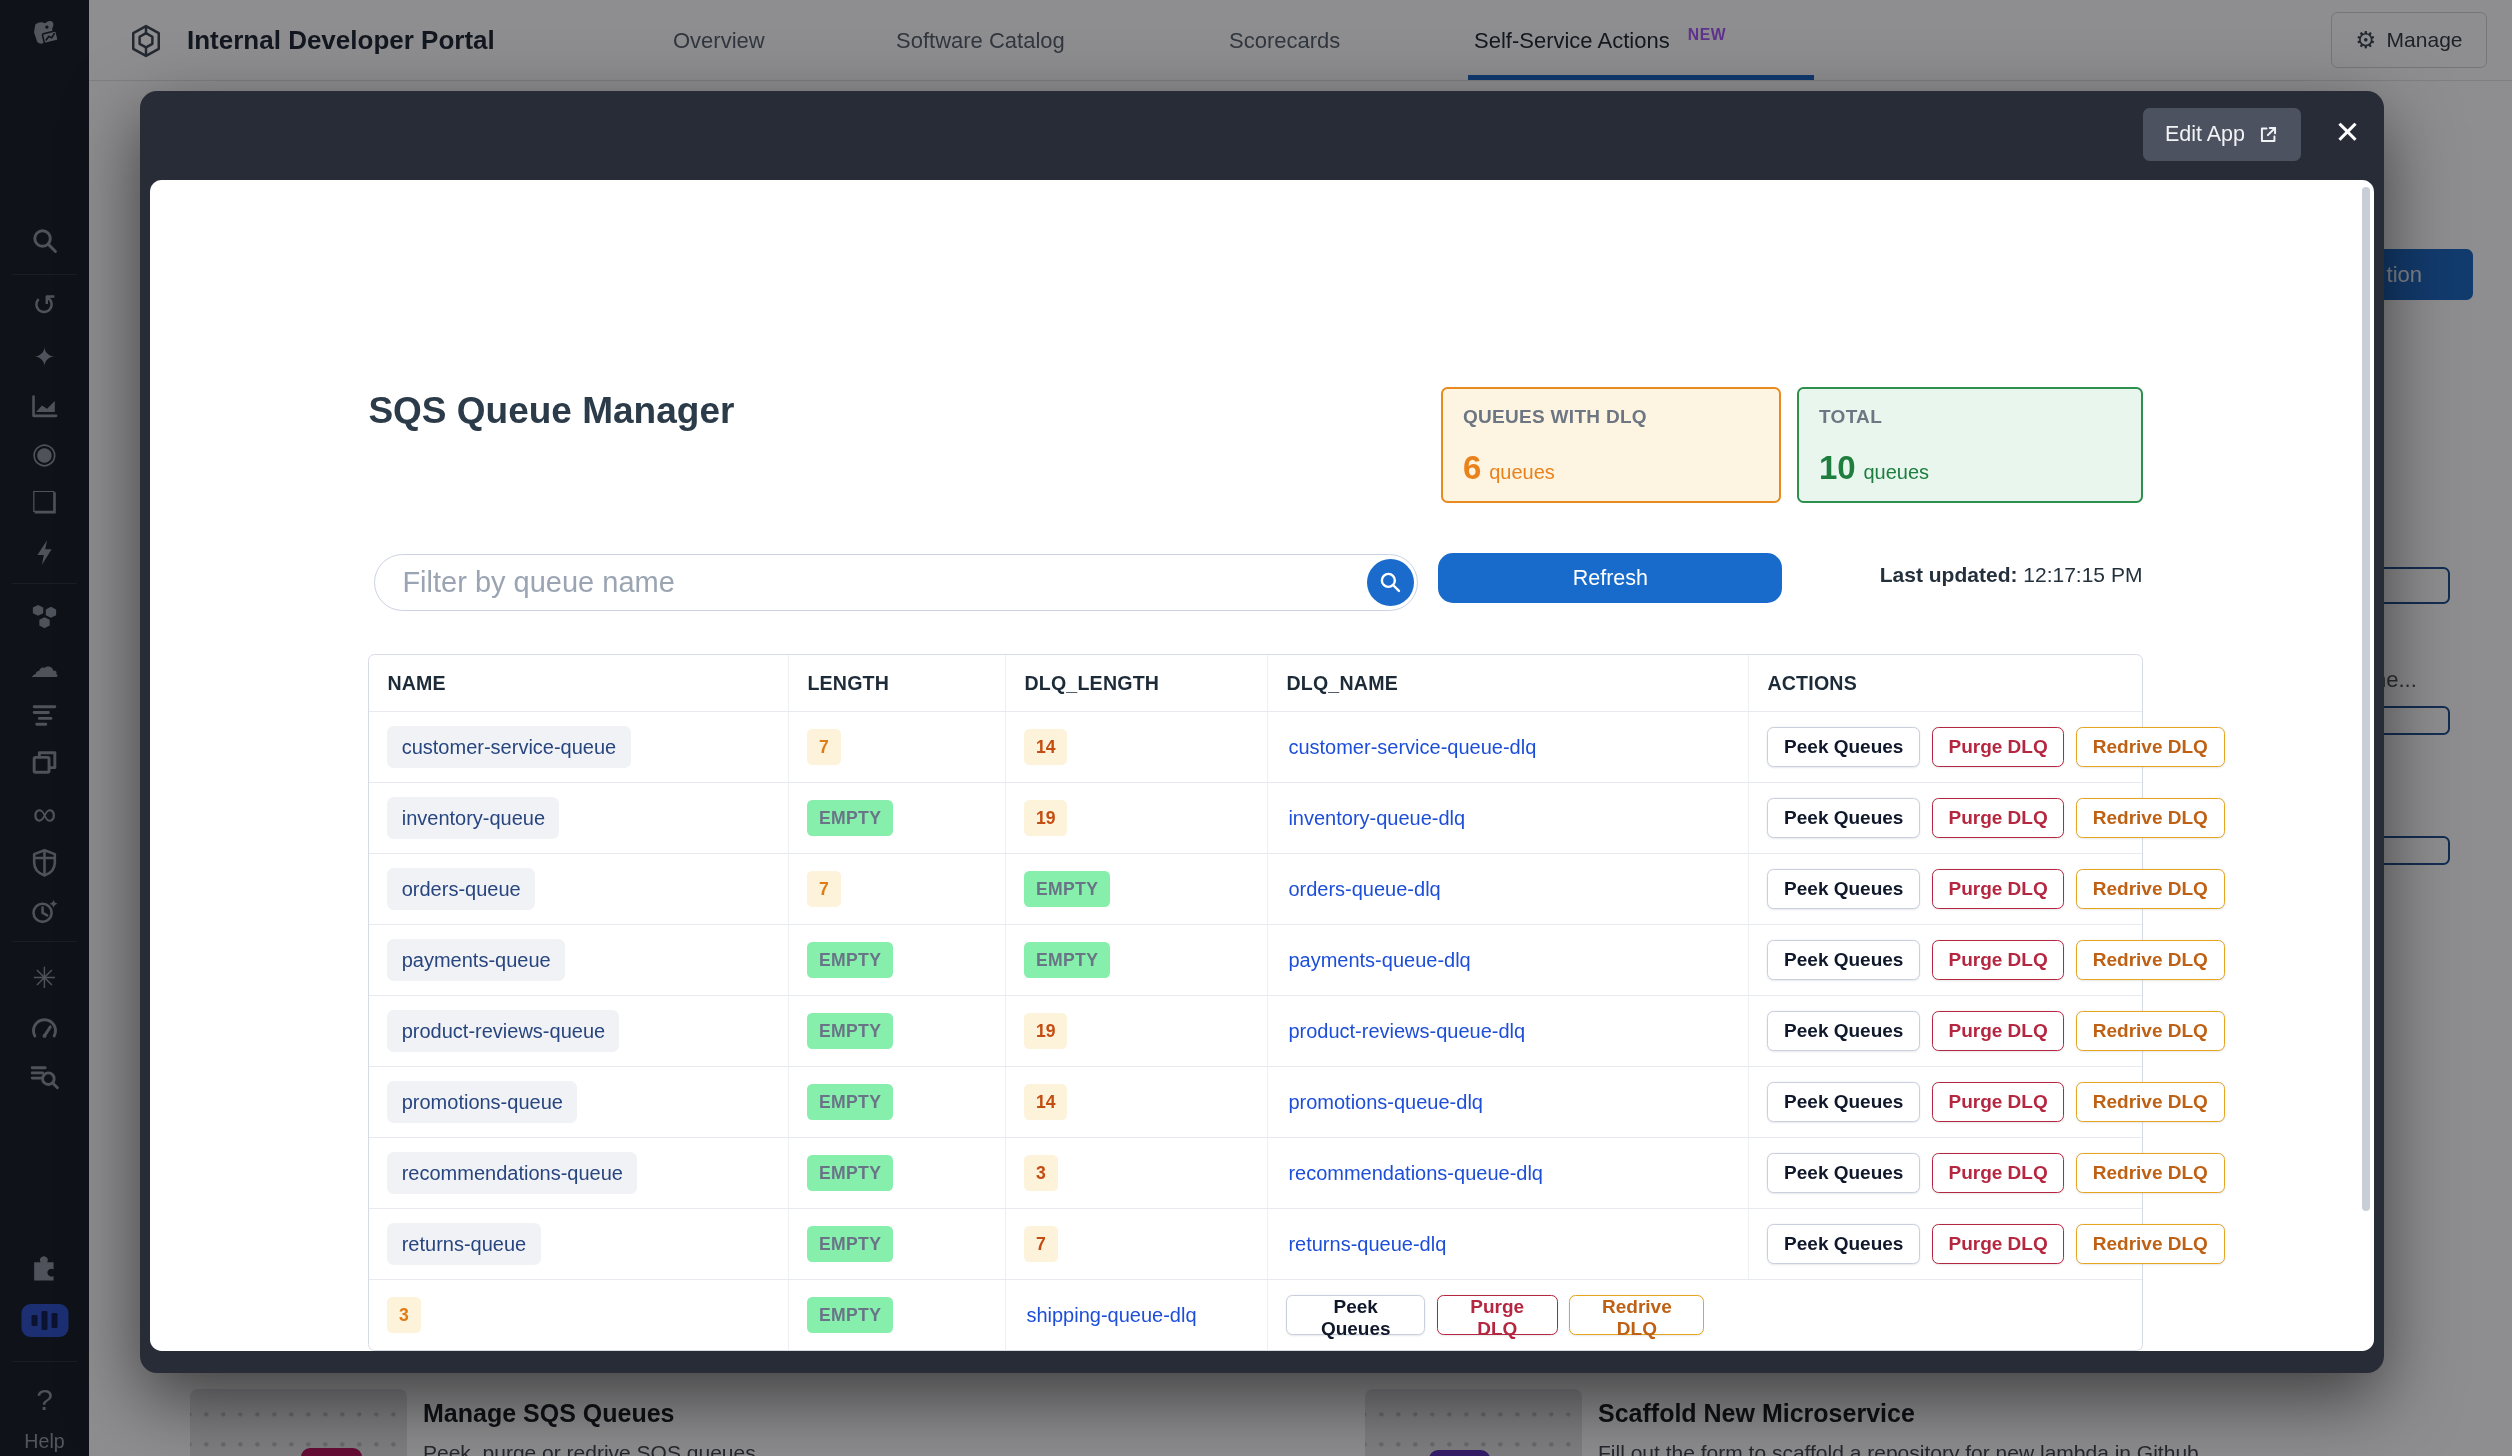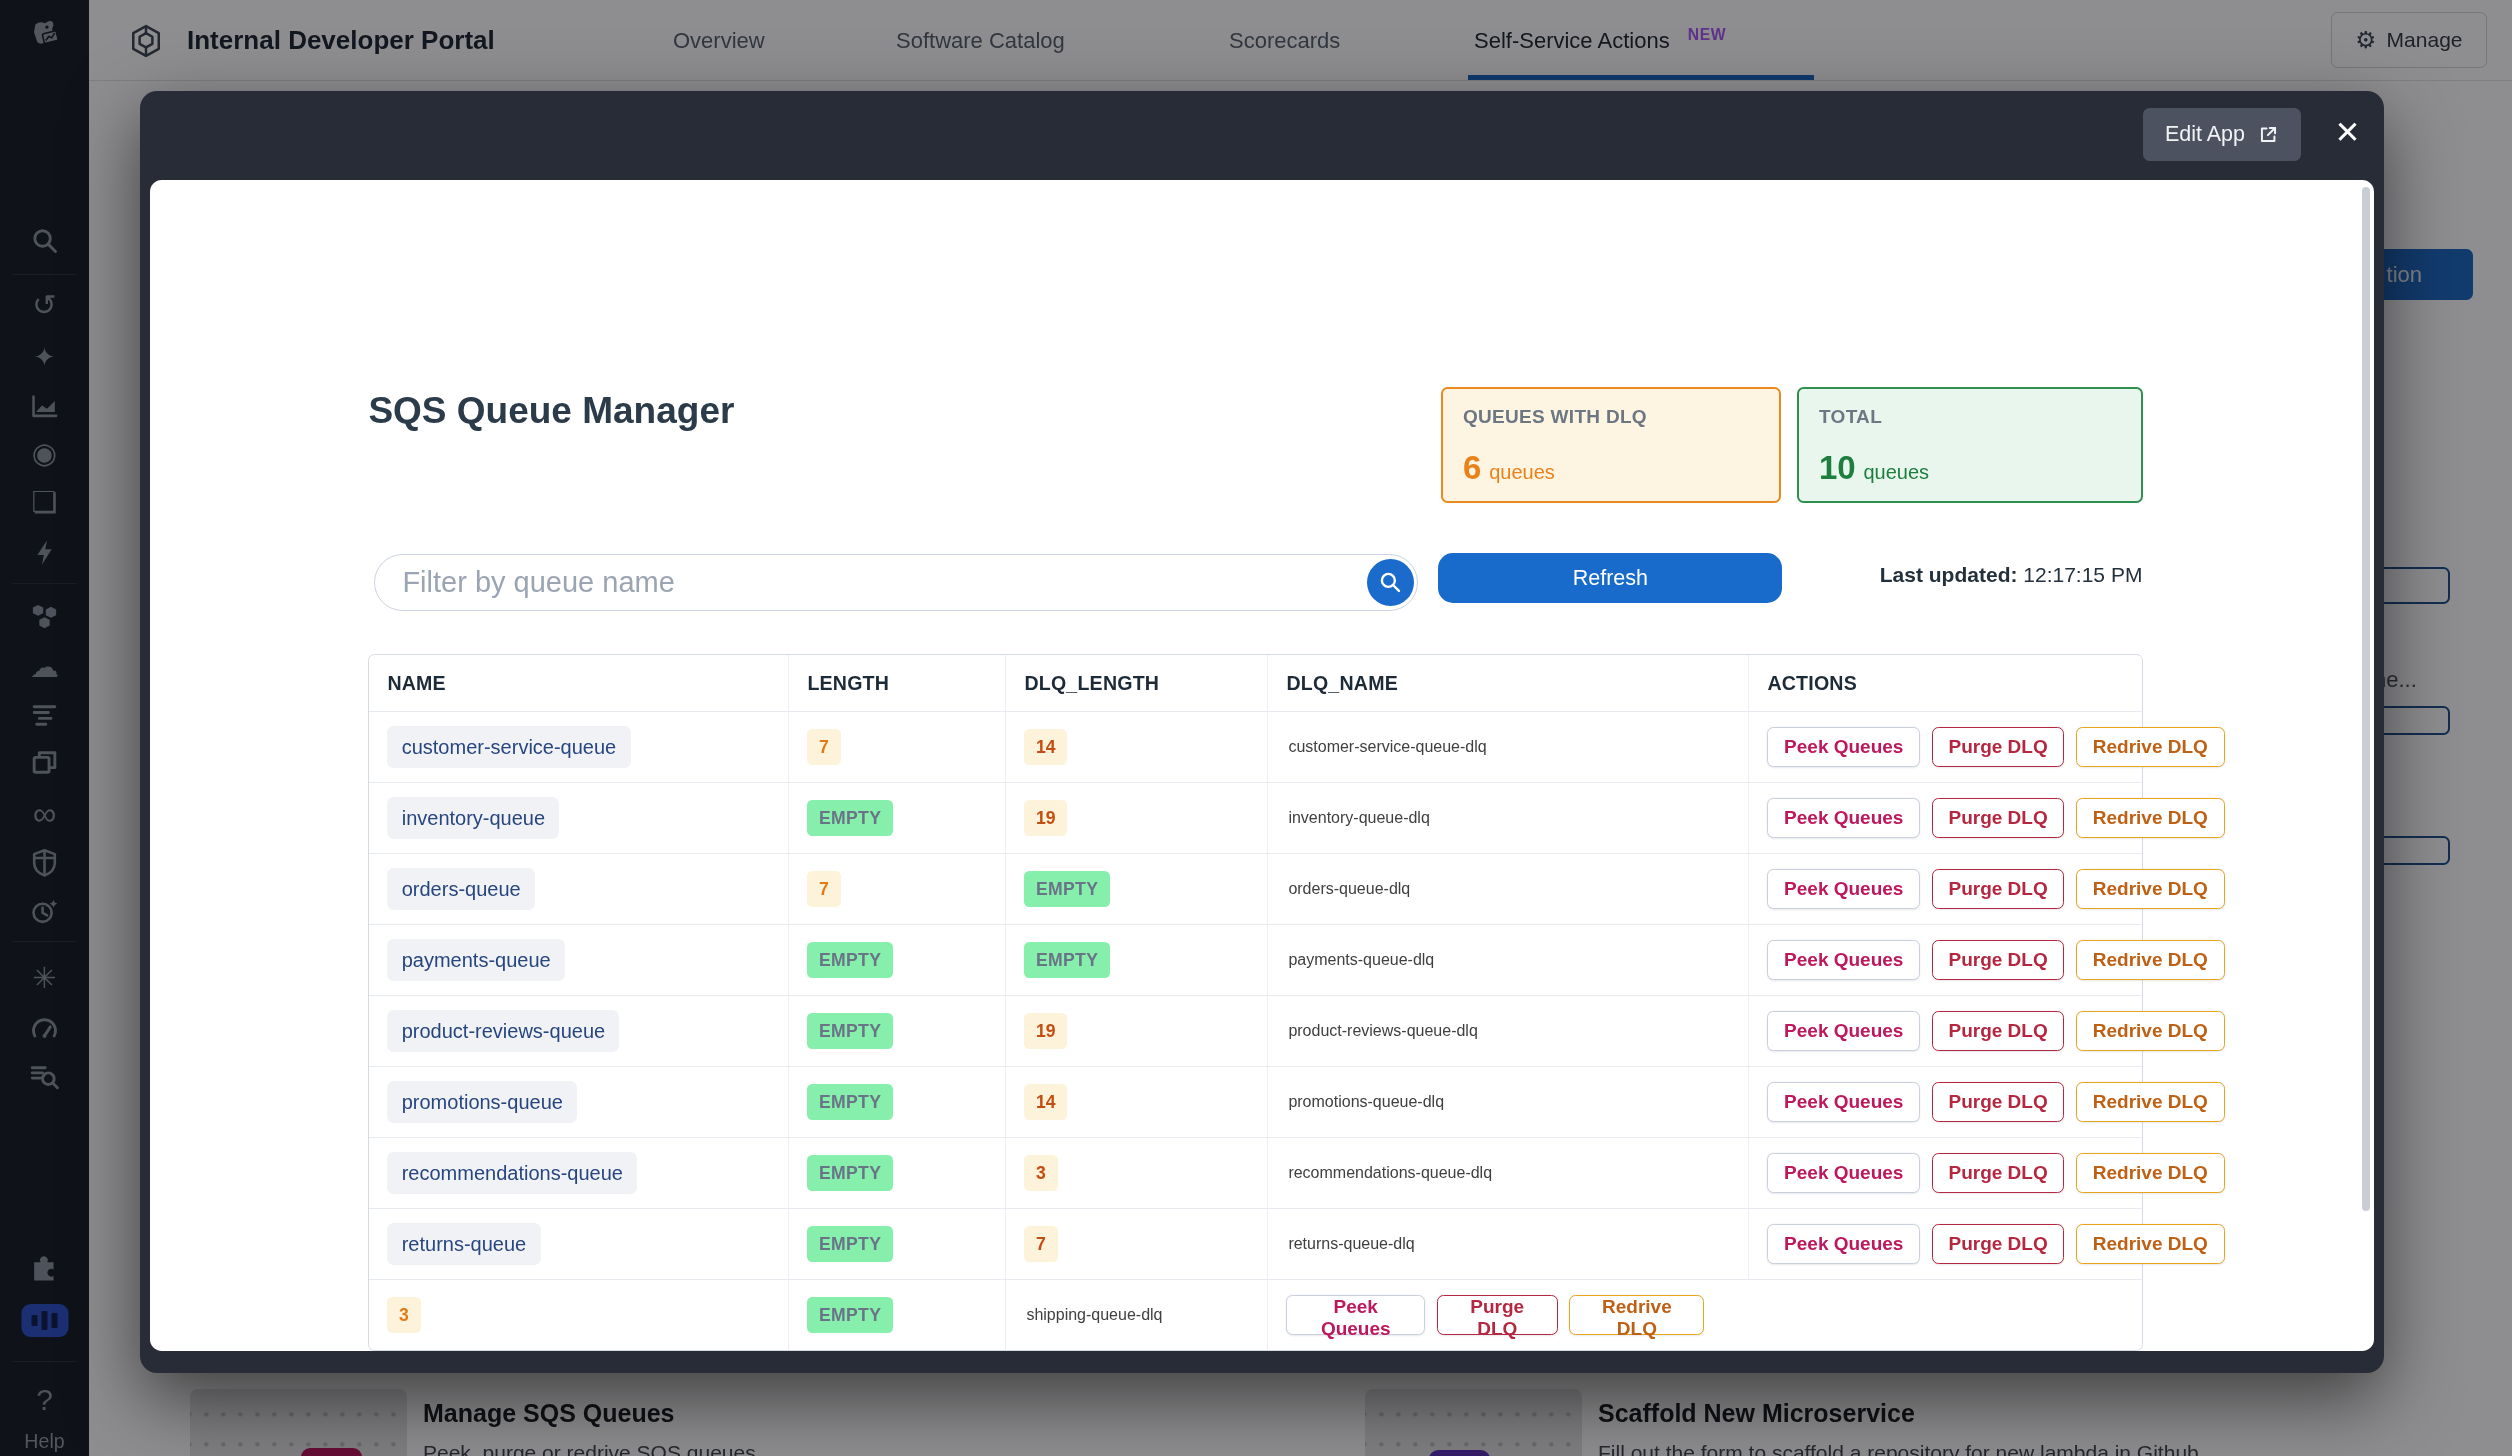--- a/index.html
+++ b/index.html
@@ -99,25 +99,25 @@
   .t-row { height:71px; border-top:1.3px solid #e7eaef; }
   .cell { display:flex; align-items:center; padding-left:18px; border-left:1.3px solid #edeff3; overflow:hidden; }
   .cell:first-child { border-left:none; }
   .th { font-size:19.6px; font-weight:bold; color:#1d2b38; letter-spacing:0.2px; }
   .name-pill { display:inline-block; padding:9.8px 14.3px; background:#f1f2f5; border-radius:6.5px;
                font-size:20px; color:#27457f; cursor:pointer; }
   .badge { display:inline-block; padding:7.8px 11.7px; border-radius:5.2px; font-size:17.6px; font-weight:bold; }
   .badge.empty { background:#86efac; color:#6a7487; letter-spacing:0.3px; }
   .badge.num-length { background:#fdf2da; color:#e07c15; }
   .badge.num-dlq { background:#fdf2da; color:#c44d12; }
-  .dlqname { font-size:16px; color:#404040;padding-left:20px; }
+  .dlqname { font-size:20px; color:#1d4ed8;padding-left:20px; }
   .actions { gap:11.7px; }
   .act { height:40px; padding:0 15.7px; background:#fff; border-radius:6.5px; font-size:19px; font-weight:600;
          font-family:"Liberation Sans", sans-serif; box-shadow:0 0.7px 2px rgba(20,30,60,0.10); }
-  .act.peek    { border:1.6px solid #c9cfdc; color:#be185d; }
+  .act.peek    { border:1.6px solid #c9cfdc; color:#0f172a; }
   .act.purge   { border:1.6px solid #b52740; color:#b52740; }
   .act.redrive { border:1.6px solid #e7a41d; color:#bf6114; }
 </style>
 </head>
 <body>
 
 <div class="page">
 
   <div class="sidebar">
     <div class="side-ic" style="top:5.2px;width:65px;height:60px">

